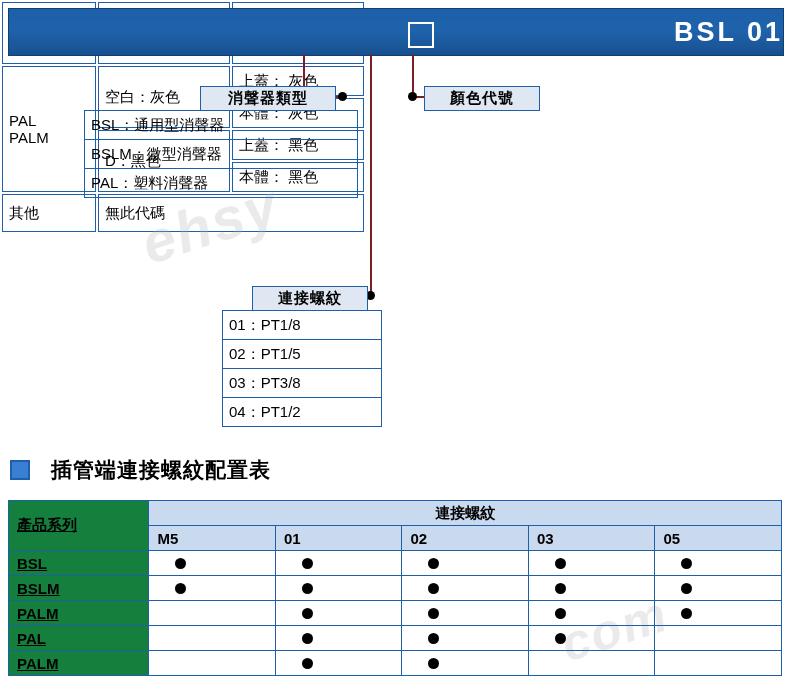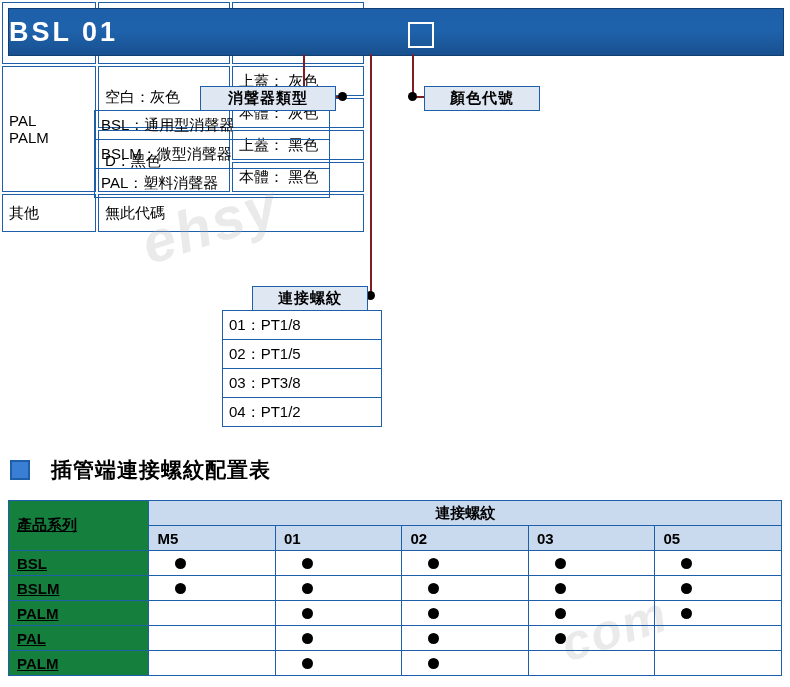--- a/index.html
+++ b/index.html
@@ -39,21 +39,21 @@
     top: 8px;
     width: 774px;
     height: 46px;
     background: linear-gradient(to bottom, #1d5fa8 0%, #1f63ad 45%, #18508f 100%);
     border: 1px solid #103f72;
   }
   .header-title {
     position: absolute;
     left: 0; right: 0;
     top: 8px;
-    text-align: left;
+    text-align: right;
     color: #fff;
     font-size: 27px;
     font-weight: bold;
     letter-spacing: 3px;
   }
   .header-box {
     position: absolute;
     left: 399px;
     top: 13px;
     width: 22px;
@@ -95,21 +95,21 @@
   }
   table.blk td {
     border: 1px solid #1d5fa8;
     font-size: 15px;
     padding: 2px 6px;
     height: 24px;
     white-space: nowrap;
   }
 
   
-  #type-table { left: 94px; top: 110px; width: 236px; }
+  #type-table { left: 84px; top: 110px; width: 274px; }
   #thread-table { left: 222px; top: 310px; width: 160px; }
 
   
   #color-table { left: 400px; top: 110px; }
   #color-table td {
     border: 1px solid #1d5fa8;
     font-size: 15px;
     padding: 2px 6px;
     text-align: left;
     vertical-align: middle;

